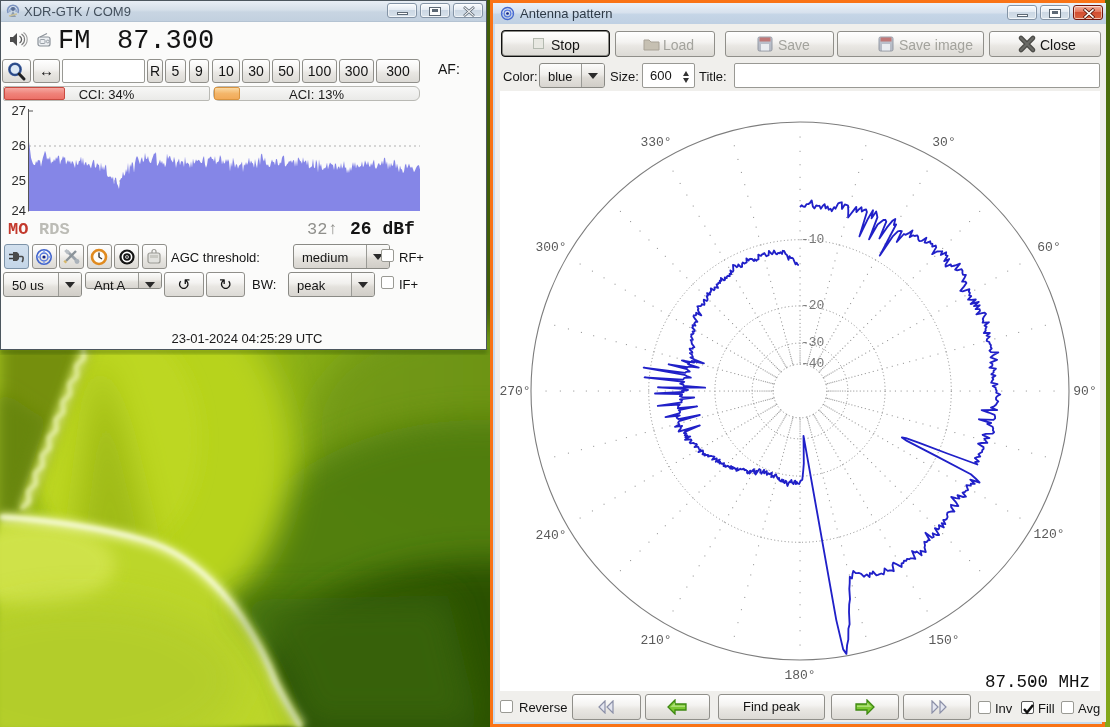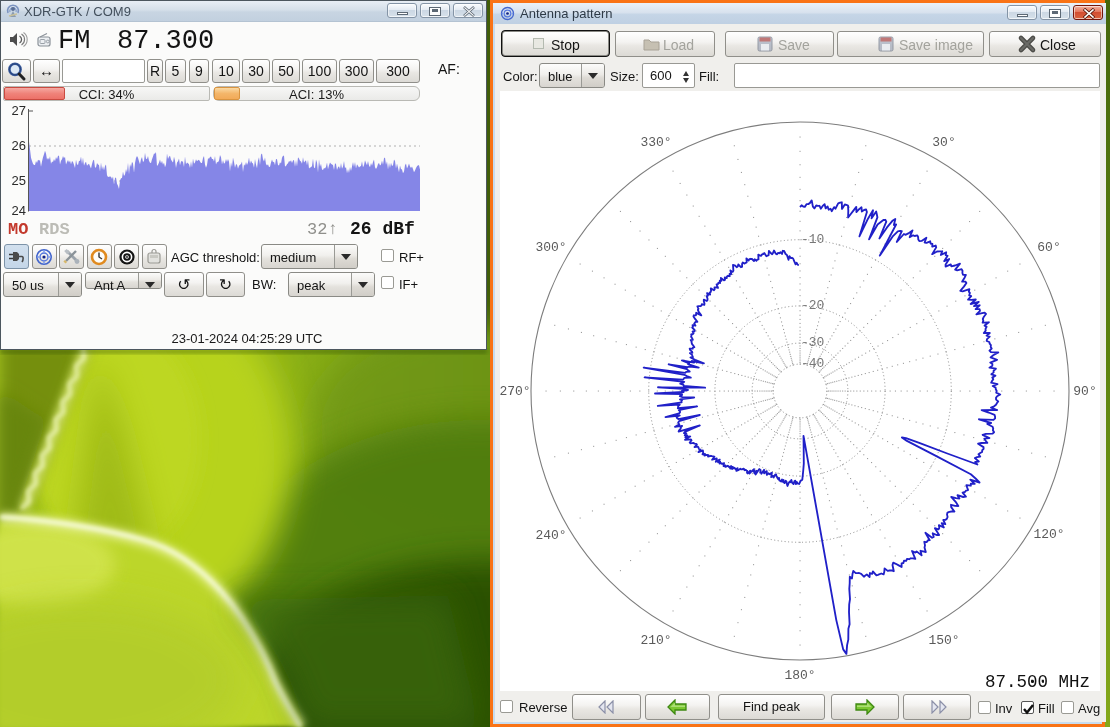--- a/index.html
+++ b/index.html
@@ -213,21 +213,21 @@
     <circle cx="9" cy="9" r="0.9" fill="#141414"></circle>
   </svg>
   <div class="b7" style="left:140.5px;top:243px;width:25px;height:25px"></div>
   <svg class="abs" style="left:144px;top:246.5px" width="18" height="18" viewBox="0 0 18 18">
     <rect x="3" y="5" width="12" height="10" rx="2" fill="#e2e2de" stroke="#9a9a94" stroke-width="1.2"></rect>
     <path d="M7,5 L7,3.5 A2 2 0 0 1 11,3.5 L11,5" fill="none" stroke="#9a9a94" stroke-width="1.2"></path>
     <rect x="5" y="7" width="8" height="3" fill="#c8c8c2"></rect>
   </svg>
 
   <div class="lbl" style="left:170px;top:249px">AGC threshold:</div>
-  <div class="combo" style="left:260px;top:243px;width:97px;height:25px">
+  <div class="combo" style="left:292px;top:243px;width:97px;height:25px">
       <span class="ct">medium</span>
       <span class="ca"></span>
     </div>
   <div class="cb" style="left:380px;top:248px"></div>
   <div class="lbl" style="left:398px;top:249px">RF+</div>
 
   <div class="combo" style="left:2px;top:271px;width:79px;height:25px">
       <span class="ct">50 us</span>
       <span class="ca"></span>
     </div>
@@ -315,21 +315,21 @@
   <div class="combo" style="left:46px;top:60px;width:66px;height:25px">
       <span class="ct">blue</span>
       <span class="ca"></span>
     </div>
   <div class="lbl" style="left:117px;top:66px">Size:</div>
   <div class="abs" style="left:149px;top:60px;width:53px;height:25px;background:#fff;border:1px solid #999994;border-radius:2px">
     <div class="abs" style="left:7px;top:4px;font-size:13px;color:#141414">600</div>
     <div class="abs" style="left:40px;top:4px;width:0;height:0;border:3.5px solid transparent;border-bottom:5px solid #333"></div>
     <div class="abs" style="left:40px;top:14px;width:0;height:0;border:3.5px solid transparent;border-top:5px solid #333"></div>
   </div>
-  <div class="lbl" style="left:206px;top:66px">Fill:</div>
+  <div class="lbl" style="left:206px;top:66px">Title:</div>
   <div class="abs" style="left:241px;top:60px;width:366px;height:25px;background:#fff;border:1px solid #999994;border-radius:2px"></div>
 
   <div class="abs" style="left:7px;top:88px;width:600px;height:600px;background:#fff"></div>
   <svg class="abs" style="left:-3px;top:78px" width="620" height="620" viewBox="-10 -10 620 620">
     <circle cx="300" cy="300" r="269.0" fill="none" stroke="#7d7d7d" stroke-width="1.1"></circle>
       <circle cx="300" cy="300" r="151.3" fill="none" stroke="#8a8a8a" stroke-width="1" stroke-dasharray="1 2.5"></circle>
       <circle cx="300" cy="300" r="85.1" fill="none" stroke="#8a8a8a" stroke-width="1" stroke-dasharray="1 2.5"></circle>
       <circle cx="300" cy="300" r="47.9" fill="none" stroke="#8a8a8a" stroke-width="1" stroke-dasharray="1 2.5"></circle>
       <circle cx="300" cy="300" r="26.9" fill="none" stroke="#8a8a8a" stroke-width="1" stroke-dasharray="1 2.5"></circle>
       <g fill="#8e8e8e" opacity="0.85">

